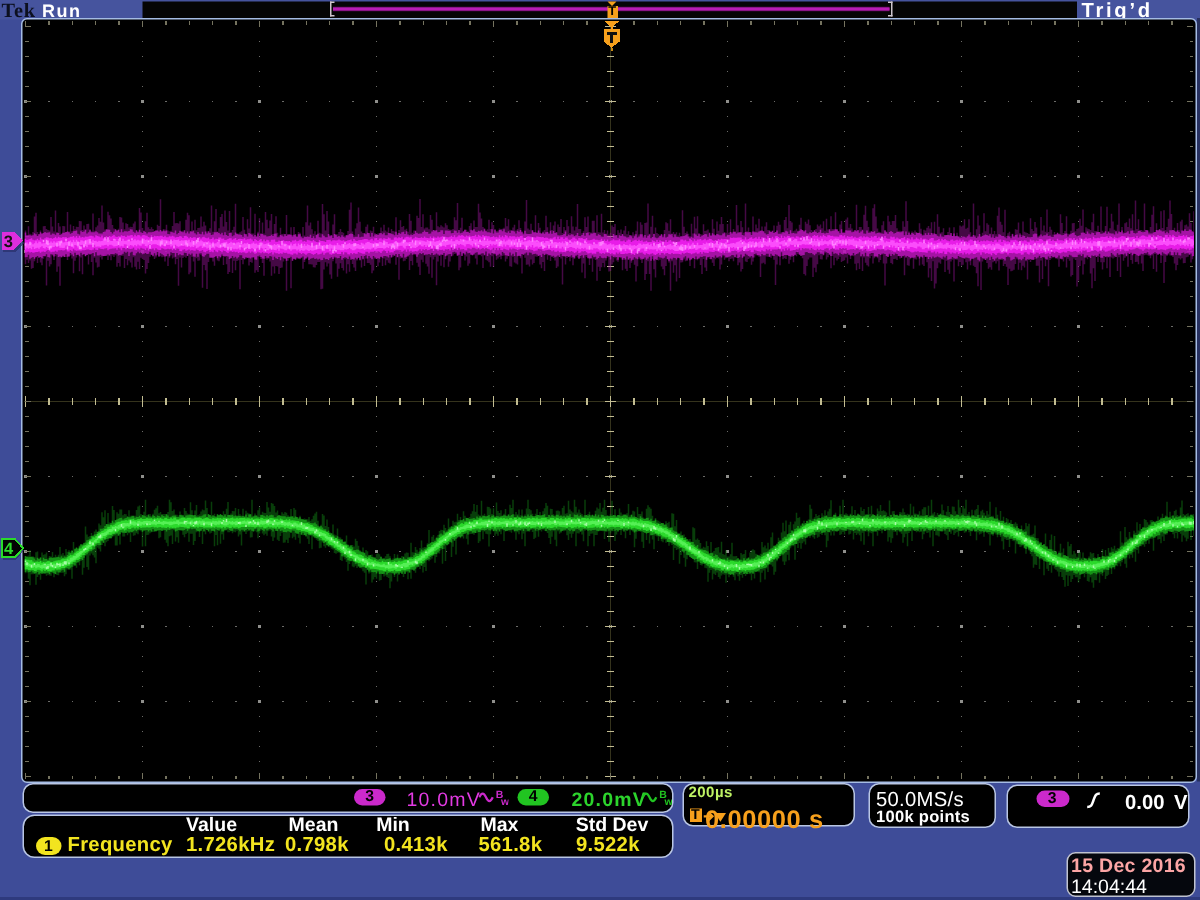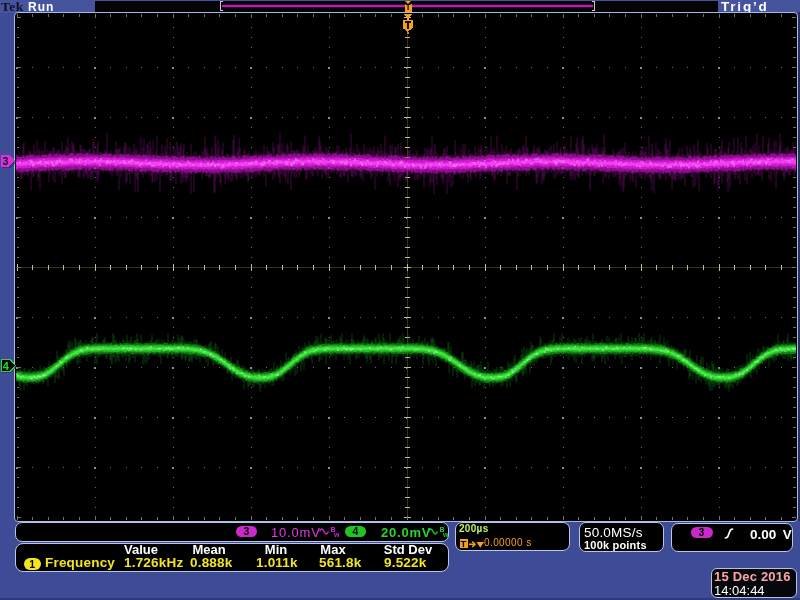--- a/index.html
+++ b/index.html
@@ -1135,47 +1135,47 @@
     <text x="15" y="11.5" font-size="7" font-weight="bold" fill="#21c421" font-family="'Liberation Sans',sans-serif">w</text>
   </svg>
 
 <div class="bx" style="left:455px;top:522px;width:115px;height:29px"></div>
 <div class="abs" style="left:459px;top:522.5px;color:#bef264;font-weight:bold;font-size:10px;letter-spacing:0.3px">200µs</div>
 <div style="position:absolute;left:459.5px;top:538.5px;width:8px;height:9px;background:#f7a01c;color:#000;font-weight:bold;font-size:9.5px;line-height:9px;text-align:center">T</div>
 <svg class="abs" style="left:468.5px;top:539.5px" width="16" height="9" viewBox="0 0 16 9">
 <path d="M0 4.2 H5.5 M3.2 1.5 L6 4.2 L3.2 6.9" stroke="#f7a01c" stroke-width="1.5" fill="none"></path>
 <polygon points="7.5,2 15,2 11.25,7.8" fill="#f7a01c"></polygon>
 </svg>
-<div class="abs" style="left:484px;top:536.5px;color:#f7a01c;font-weight:normal;font-size:10px;letter-spacing:0.4px">0.00000 s</div>
+<div class="abs" style="left:470px;top:536.5px;color:#f7a01c;font-weight:bold;font-size:17px;letter-spacing:0.4px">0.00000 s</div>
 
 <div class="bx" style="left:579px;top:522px;width:85px;height:30px"></div>
 <div class="abs" style="left:584px;top:525px;color:#fff;font-weight:normal;font-size:13.5px;letter-spacing:0.2px">50.0MS/s</div>
 <div class="abs" style="left:584px;top:538.5px;color:#fff;font-weight:bold;font-size:11px;letter-spacing:0.2px">100k points</div>
 
 <div class="bx" style="left:670.5px;top:522.5px;width:122px;height:29px"></div>
 <div class="abs" style="left:690.5px;top:526.5px;width:22px;height:11px;background:#cb29cb;border-radius:6px;color:#000;font-weight:bold;font-size:10.5px;text-align:center;line-height:11.5px">3</div>
 <svg style="position:absolute;left:724px;top:527px" width="12" height="13" viewBox="0 0 12 13">
     <path d="M0.8 11 C3.6 11 3.8 9.8 5 6.5 C6.2 3.2 6.4 2 9.2 2" stroke="#fff" stroke-width="1.7" fill="none"></path>
   </svg>
 <div class="abs" style="left:750px;top:526.5px;color:#fff;font-weight:bold;font-size:13.5px">0.00  V</div>
 
 <div class="bx" style="left:15px;top:542.5px;width:434px;height:29px;border-radius:8px"></div>
 <div class="abs" style="left:0;top:541.5px;width:800px;color:#fff;font-weight:bold;font-size:13px">
   <span class="abs" style="left:141px;transform:translateX(-50%)">Value</span>
   <span class="abs" style="left:209px;transform:translateX(-50%)">Mean</span>
-  <span class="abs" style="left:276px;transform:translateX(-50%)">Min</span>
+  <span class="abs" style="left:262px;transform:translateX(-50%)">Min</span>
   <span class="abs" style="left:333px;transform:translateX(-50%)">Max</span>
   <span class="abs" style="left:408px;transform:translateX(-50%)">Std Dev</span>
 </div>
 <div class="abs" style="left:0;top:555px;width:800px;color:#f2e41f;font-weight:bold;font-size:13.5px;letter-spacing:0.2px">
   <span class="abs" style="left:24px;top:3px;width:16.5px;height:11.5px;background:#f2e41f;border-radius:6px;color:#000;text-align:center;line-height:12px;font-size:10.5px;letter-spacing:0">1</span>
   <span class="abs" style="left:45px">Frequency</span>
   <span class="abs" style="left:124px">1.726kHz</span>
-  <span class="abs" style="left:190px">0.888k</span>
-  <span class="abs" style="left:256px">1.011k</span>
+  <span class="abs" style="left:190px">0.798k</span>
+  <span class="abs" style="left:256px">0.413k</span>
   <span class="abs" style="left:319px">561.8k</span>
   <span class="abs" style="left:384px">9.522k</span>
 </div>
 
 <div class="abs" style="left:0;top:597.5px;width:800px;height:2.5px;background:#2e3a7e"></div>
 <div class="abs" style="left:797.5px;top:12px;width:2.5px;height:509px;background:#27305f"></div>
 
 <div class="abs" style="left:711px;top:568px;width:86px;height:30px;background:#05070d;border:1.5px solid #c0c3cf;border-radius:6px"></div>
 <div class="abs" style="left:714px;top:569px;color:#fca5a5;font-weight:bold;font-size:13px;letter-spacing:0.2px">15 Dec 2016</div>
 <div class="abs" style="left:714px;top:583px;color:#fff;font-weight:normal;font-size:13px">14:04:44</div>

